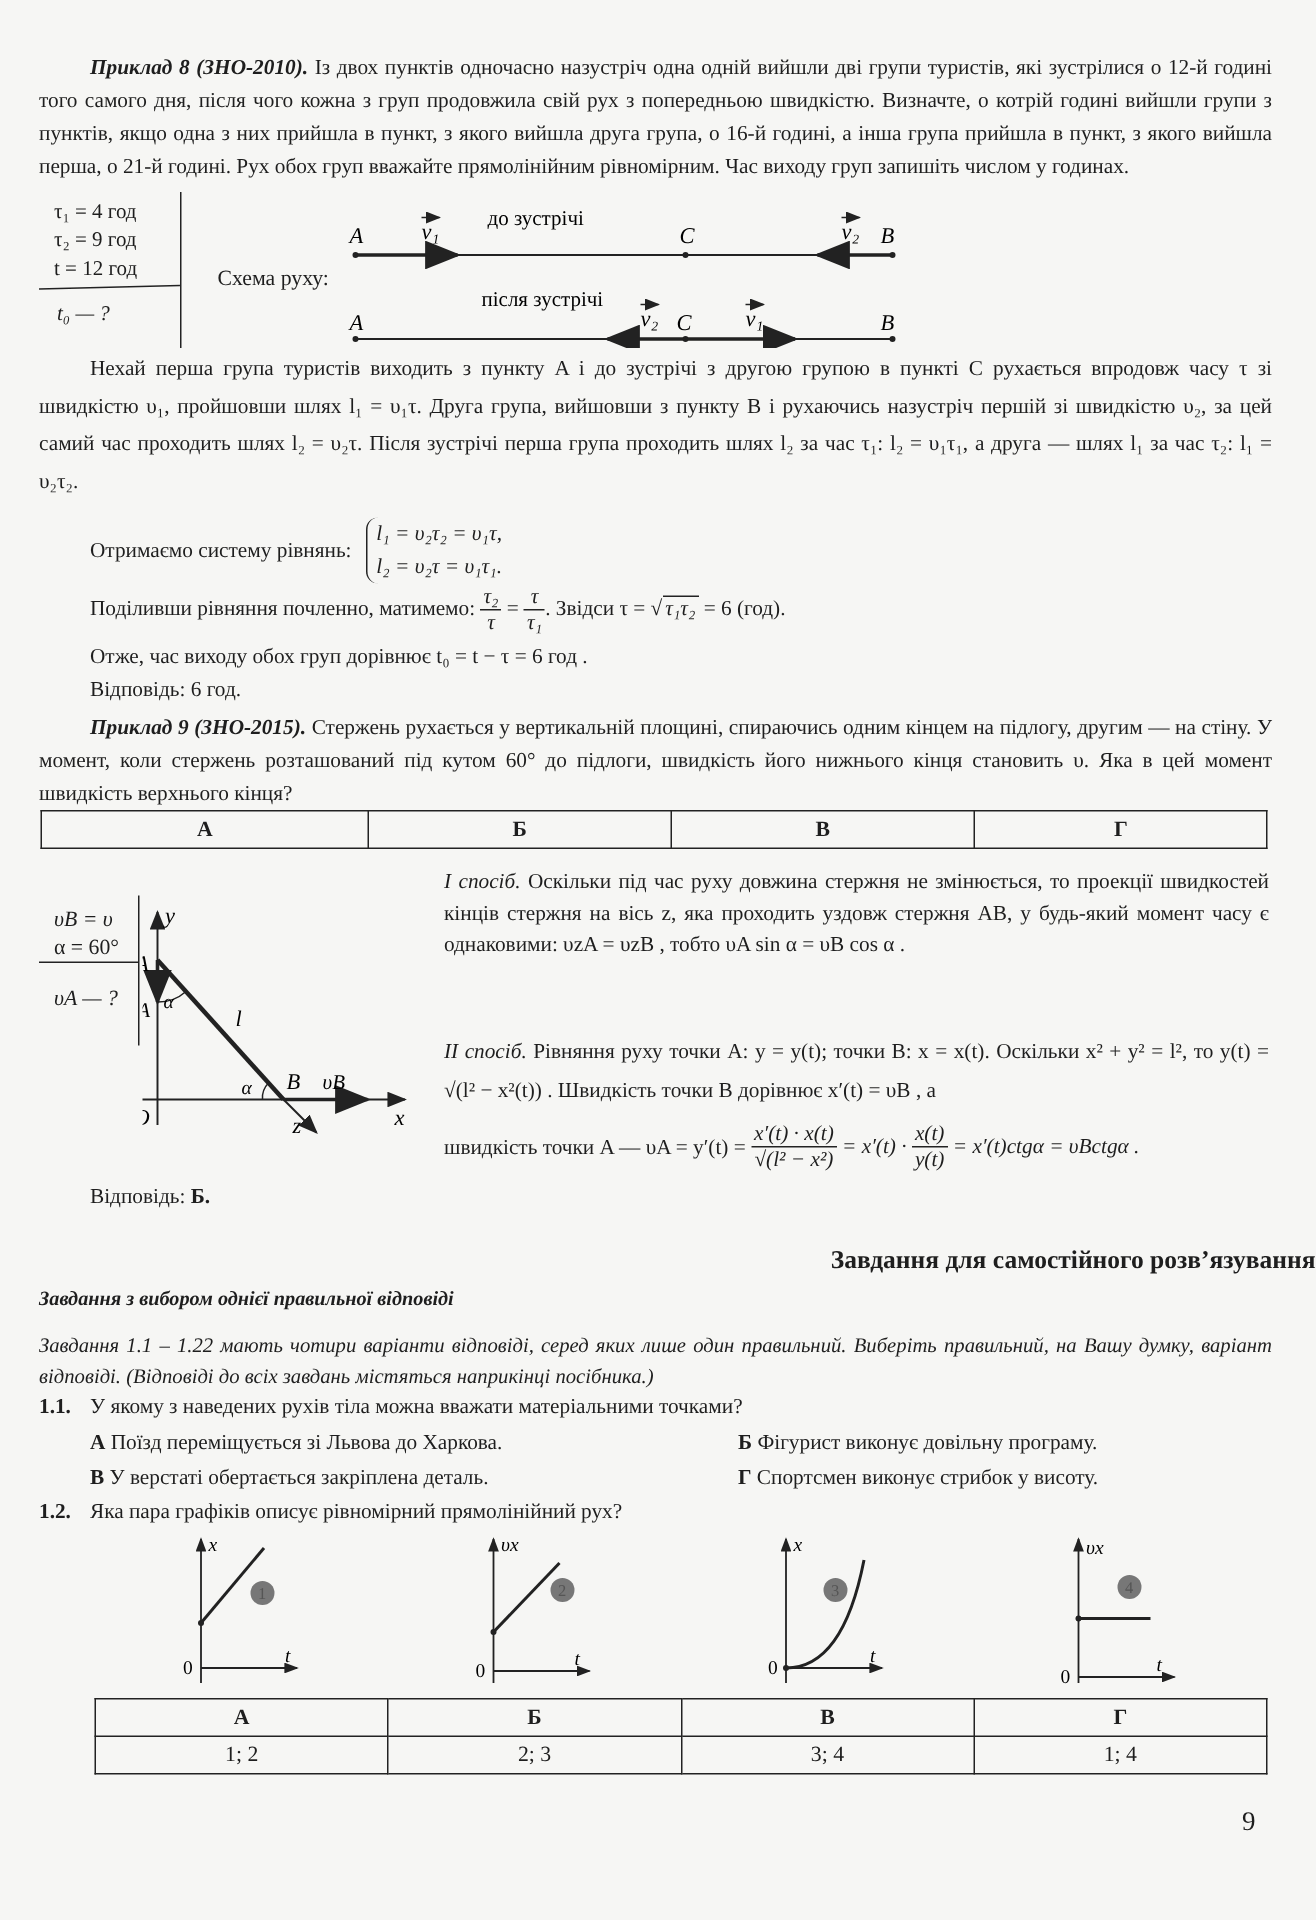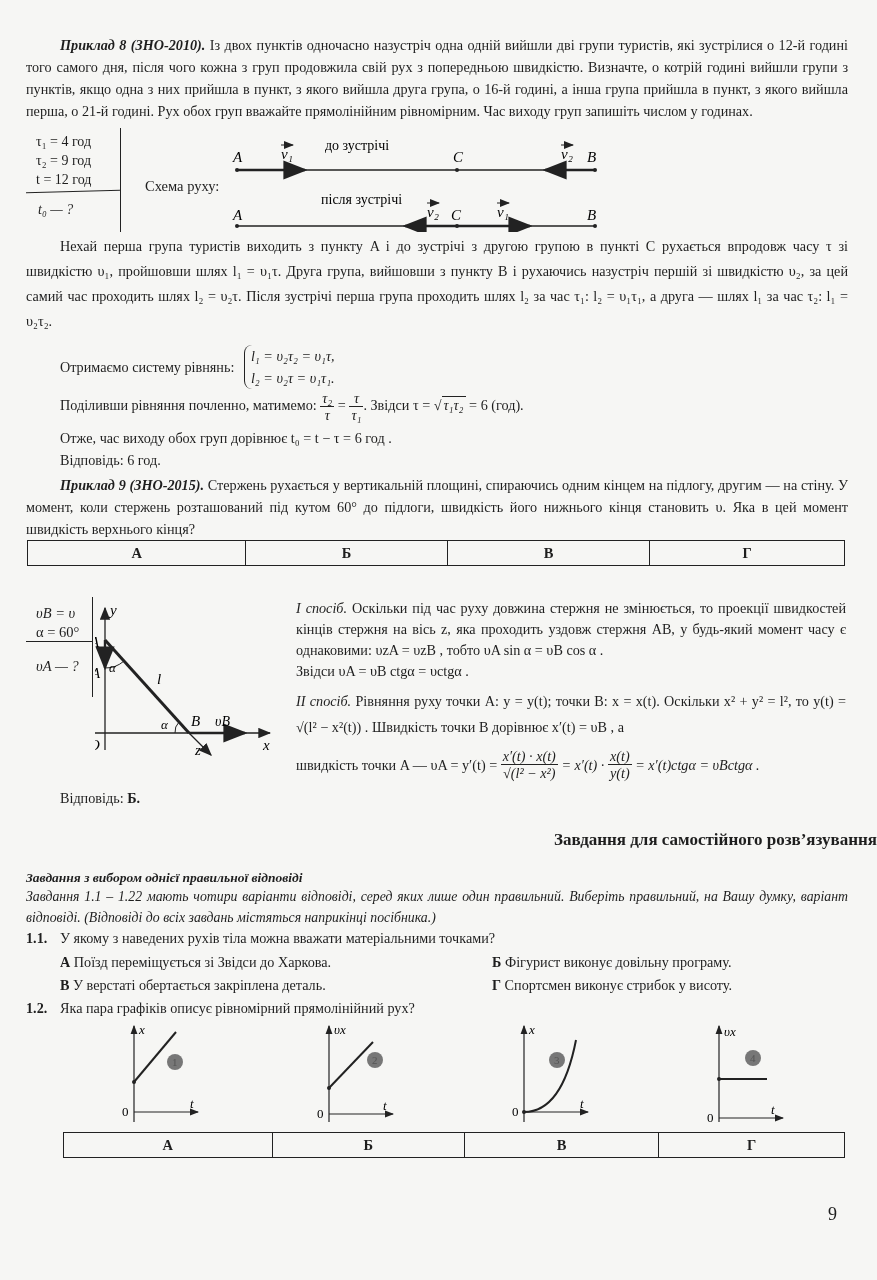--- a/index.html
+++ b/index.html
@@ -8,21 +8,21 @@
     background: #f6f6f4;
     color: #1e1e1e;
     font-family: "Liberation Serif", serif;
     font-size: 14.2px;
     position: relative;
   }
   .abs { position: absolute; }
   .p { position: absolute; left: 26px; width: 822px; line-height: 22px; text-align: justify; }
   .ind { text-indent: 34px; }
   .b { font-weight: bold; }
-  .bi { font-weight: bold; font-style: italic; margin-top: 12px; }
+  .bi { font-weight: bold; font-style: italic; }
   .i { font-style: italic; }
   .math { font-family: "Liberation Serif", serif; font-style: italic; }
   .cond {
     position: absolute; font-size: 14px; line-height: 19px;
   }
   table.opts {
     position: absolute; border-collapse: collapse; font-size: 14.5px;
   }
   table.opts td {
     border: 1.5px solid #222; text-align: center; height: 24px; padding: 0;
@@ -155,24 +155,23 @@
   <text x="14" y="72" font-size="13" font-style="italic">α</text>
   <text x="62" y="84" font-size="15" font-style="italic">l</text>
   <text x="66" y="129" font-size="13" font-style="italic">α</text>
   <text x="96" y="126" font-size="15" font-style="italic">B</text>
   <text x="120" y="126" font-size="14" font-style="italic">υB</text>
   <text x="-6" y="150" font-size="15" font-style="italic">O</text>
   <text x="100" y="155" font-size="15" font-style="italic">z</text>
   <text x="168" y="150" font-size="15" font-style="italic">x</text>
 </svg>
 
-<div class="abs" style="left:296px; top:598px; width:550px; line-height:21px; text-align:justify;">
+<div class="abs" style="left:296px; top:578px; width:550px; line-height:21px; text-align:justify;">
   <span class="i">I спосіб.</span>
   <span>Оскільки під час руху довжина стержня не змінюється, то проекції швидкостей кінців стержня на вісь z, яка проходить уздовж стержня AB, у будь-який момент часу є однаковими:  υzA = υzB ,  тобто  υA sin α = υB cos α .</span>
-  <div>Звідси  υA = υB ctgα = υctgα .</div>
 </div>
 
 <div class="abs" style="left:296px; top:688px; width:550px; line-height:26px; text-align:justify;">
   <span class="i">II спосіб.</span>
   <span>Рівняння руху точки A:  y = y(t);  точки B:  x = x(t).  Оскільки x² + y² = l², то  y(t) = √(l² − x²(t)) . Швидкість  точки B дорівнює  x′(t) = υB , а</span>
 </div>
 <div class="abs" style="left:296px; top:748px; line-height:20px; white-space:nowrap;">
   <span style="vertical-align:middle;margin-top:44px;">швидкість точки A — υA = y′(t) =</span>
   <span class="frac"><span class="num">x′(t) · x(t)</span><span class="den">√(l² − x²)</span></span>
   <span style="vertical-align:middle;" class="math">= x′(t) ·</span>
@@ -186,21 +185,21 @@
 
 <div class="heading" style="top:830px;">Завдання для самостійного розв’язування</div>
 <div class="abs bi" style="left:26px; top:858px; font-size:13.5px;text-align:center;">Завдання з вибором однієї правильної відповіді</div>
 <div class="p i" style="top:886px; line-height:21px; font-size:13.8px;">Завдання 1.1 – 1.22 мають чотири варіанти відповіді, серед яких лише один правильний. Виберіть правильний, на Вашу думку, варіант відповіді. (Відповіді до всіх завдань містяться наприкінці посібника.)</div>
 
 <div class="abs" style="left:26px; top:930px;">
   <span class="b" style="display:inline-block; width:34px;">1.1.</span><span>У якому з наведених рухів тіла можна вважати матеріальними точками?</span>
 </div>
 <div class="abs" style="left:60px; top:954px;">
   <span class="b">А</span>
-  <span>Поїзд переміщується зі Звідси до Харкова.</span>
+  <span>Поїзд переміщується зі Львова до Харкова.</span>
 </div>
 <div class="abs" style="left:492px; top:954px;">
   <span class="b">Б</span>
   <span>Фігурист виконує довільну програму.</span>
 </div>
 <div class="abs" style="left:60px; top:977px;">
   <span class="b">В</span>
   <span>У верстаті обертається закріплена деталь.</span>
 </div>
 <div class="abs" style="left:492px; top:977px;">
@@ -281,16 +280,22 @@
 </svg>
 
 <table class="opts" style="left:63px; top:1132px; width:782px;">
   <tbody>
       <tr class="hd">
     <td>А</td>
     <td>Б</td>
     <td>В</td>
     <td>Г</td>
   </tr>
+  <tr>
+    <td>1; 2</td>
+    <td>2; 3</td>
+    <td>3; 4</td>
+    <td>1; 4</td>
+  </tr>
 </tbody>
   </table>
 
 <div class="abs" style="left:828px; top:1204px; font-size:18px;">9</div>
 
 </body></html>

